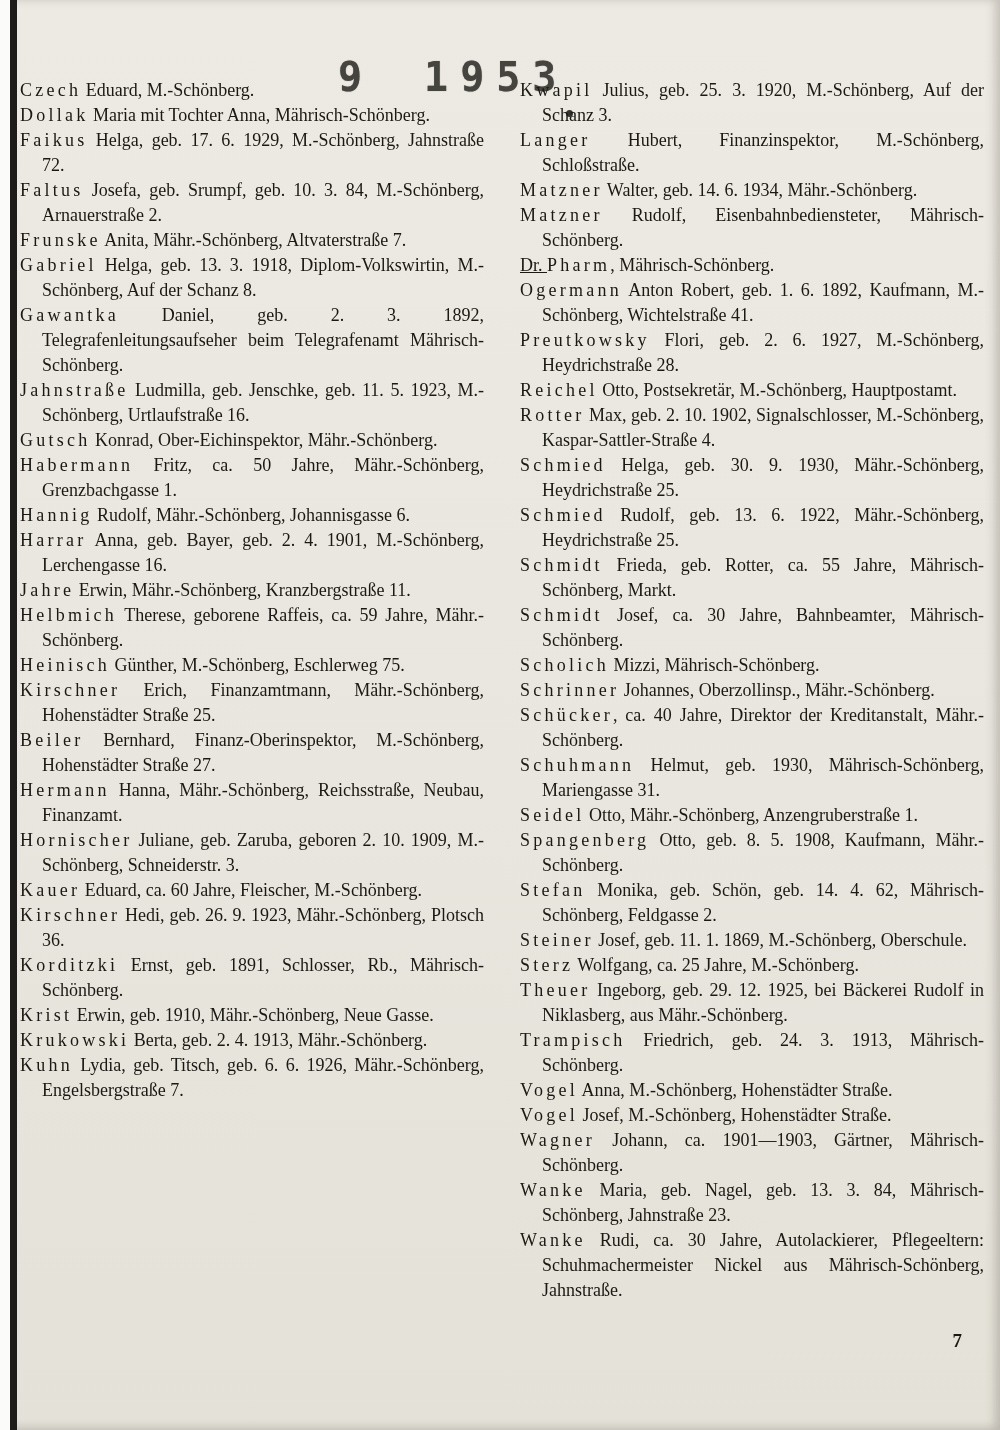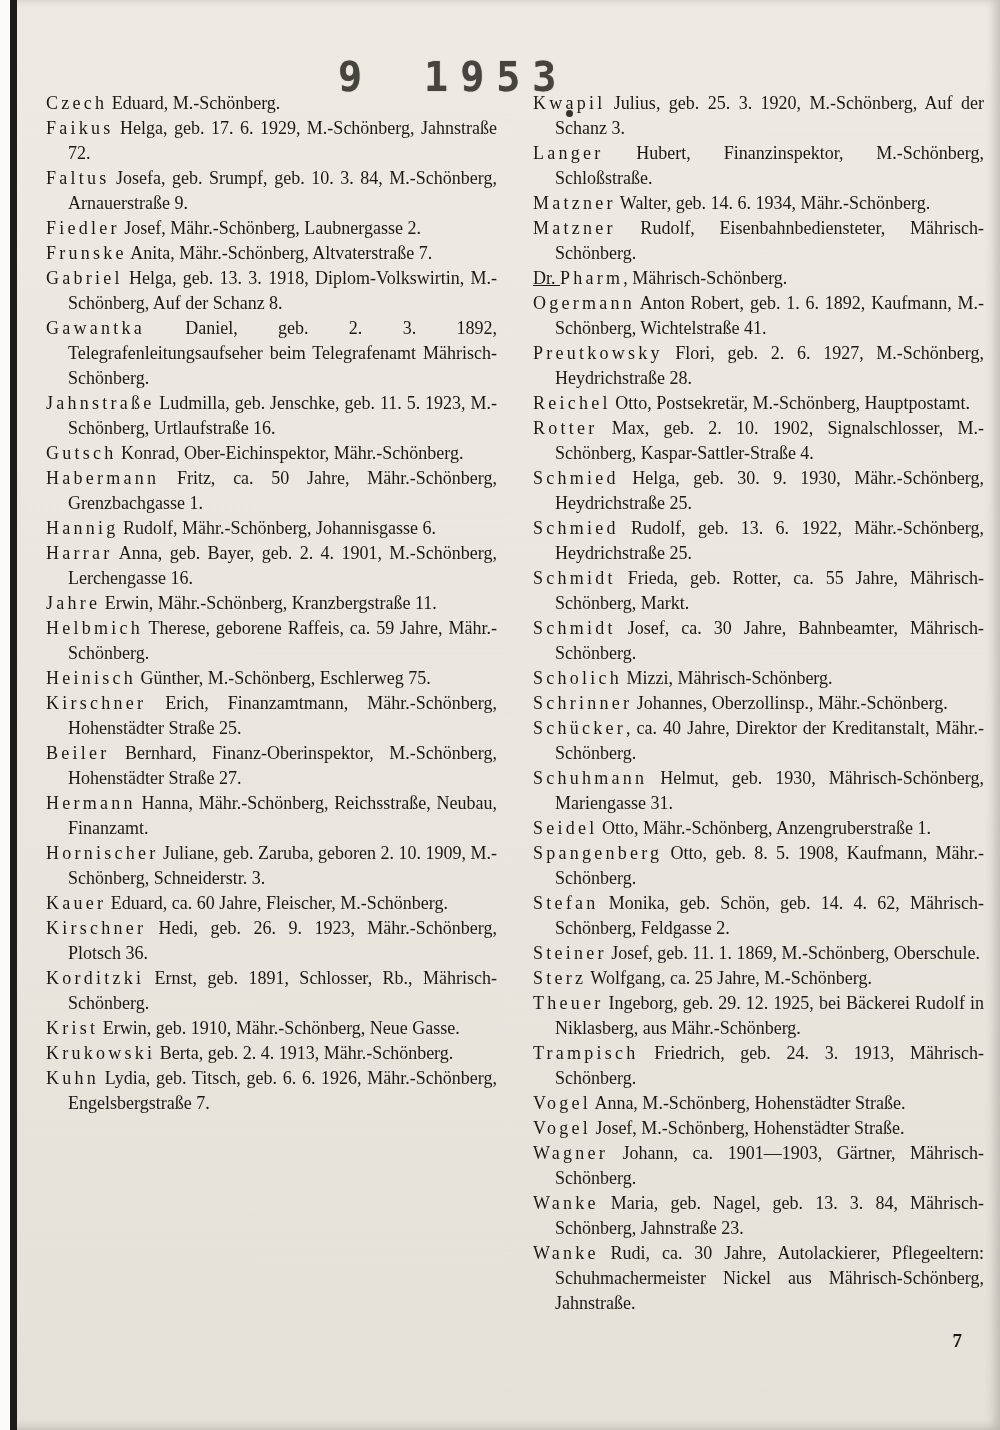--- a/index.html
+++ b/index.html
@@ -23,22 +23,22 @@
     text-shadow:0 0 1px rgba(70,68,60,.6);
     margin-top:48px;
   }
   .stamp-nine{margin-right:62px;}
   .stamp-year{letter-spacing:12px;}
   .stamp-dot{
     position:absolute;left:228px;top:56px;width:7px;height:7px;
     border-radius:50%;background:#34332e;
   }
   .columns{
-    position:absolute;top:78px;left:46px;right:16px;
-    display:flex;gap:36px;margin-top:13px;
+    position:absolute;top:78px;left:20px;right:16px;
+    display:flex;gap:36px;
   }
   .col{flex:1;min-width:0;}
   .entry{
     margin:0;padding-left:22px;text-indent:-22px;
     text-align:justify;
     font-size:18px;line-height:25px;color:#1b1913;
   }
   .surname{letter-spacing:0.18em;}
   .entry-pre{letter-spacing:normal;text-decoration:underline;}
   .page-number{
@@ -54,23 +54,23 @@
   <div class="edge-strip"></div>
 
   <div class="stamp">
     <span class="stamp-nine">9</span><span class="stamp-year">1953</span>
     <span class="stamp-dot"></span>
   </div>
 
   <div class="columns">
     <div class="col">
         <p class="entry"><span class="surname">Czech</span><span> Eduard, M.-Schönberg.</span></p>
+        <p class="entry"><span class="surname">Dollak</span><span> Maria mit Tochter Anna, Mährisch-Schönberg.</span></p>
         <p class="entry"><span class="surname">Faikus</span><span> Helga, geb. 17. 6. 1929, M.-Schönberg, Jahnstraße 72.</span></p>
-        <p class="entry"><span class="surname">Faltus</span><span> Josefa, geb. Srumpf, geb. 10. 3. 84, M.-Schönberg, Arnauerstraße 9.</span></p>
-        <p class="entry"><span class="surname">Fiedler</span><span> Josef, Mähr.-Schönberg, Laubnergasse 2.</span></p>
+        <p class="entry"><span class="surname">Faltus</span><span> Josefa, geb. Srumpf, geb. 10. 3. 84, M.-Schönberg, Arnauerstraße 2.</span></p>
         <p class="entry"><span class="surname">Frunske</span><span> Anita, Mähr.-Schönberg, Altvaterstraße 7.</span></p>
         <p class="entry"><span class="surname">Gabriel</span><span> Helga, geb. 13. 3. 1918, Diplom-Volkswirtin, M.-Schönberg, Auf der Schanz 8.</span></p>
         <p class="entry"><span class="surname">Gawantka</span><span> Daniel, geb. 2. 3. 1892, Telegrafenleitungsaufseher beim Telegrafenamt Mährisch-Schönberg.</span></p>
         <p class="entry"><span class="surname">Jahnstraße</span><span> Ludmilla, geb. Jenschke, geb. 11. 5. 1923, M.-Schönberg, Urtlaufstraße 16.</span></p>
         <p class="entry"><span class="surname">Gutsch</span><span> Konrad, Ober-Eichinspektor, Mähr.-Schönberg.</span></p>
         <p class="entry"><span class="surname">Habermann</span><span> Fritz, ca. 50 Jahre, Mähr.-Schönberg, Grenzbachgasse 1.</span></p>
         <p class="entry"><span class="surname">Hannig</span><span> Rudolf, Mähr.-Schönberg, Johannisgasse 6.</span></p>
         <p class="entry"><span class="surname">Harrar</span><span> Anna, geb. Bayer, geb. 2. 4. 1901, M.-Schönberg, Lerchengasse 16.</span></p>
         <p class="entry"><span class="surname">Jahre</span><span> Erwin, Mähr.-Schönberg, Kranzbergstraße 11.</span></p>
         <p class="entry"><span class="surname">Helbmich</span><span> Therese, geborene Raffeis, ca. 59 Jahre, Mähr.-Schönberg.</span></p>

